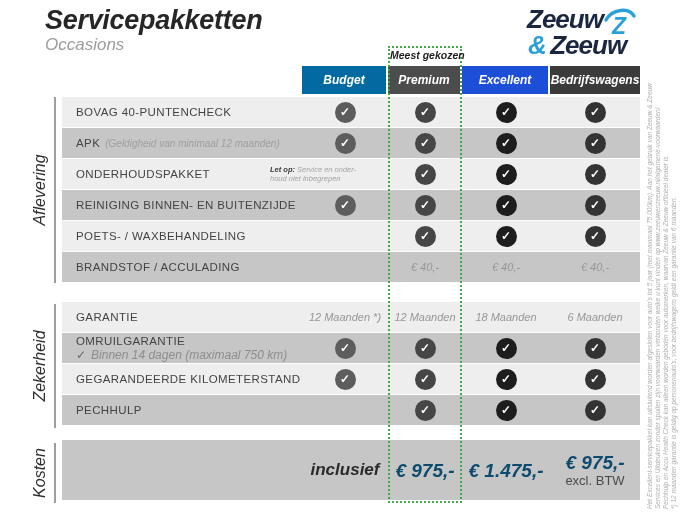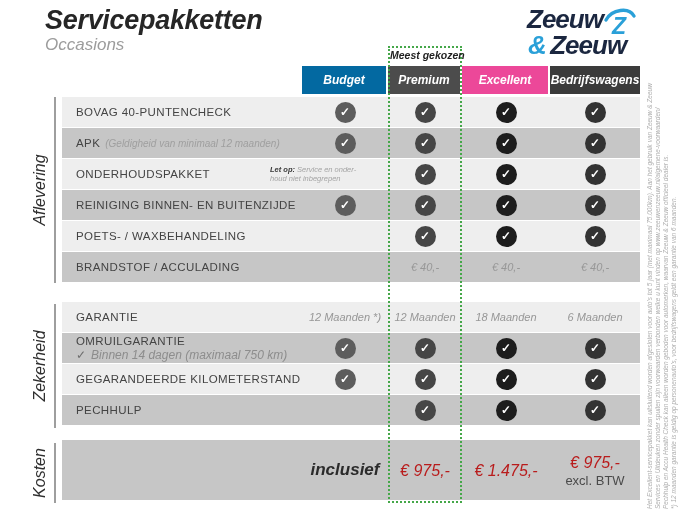--- a/index.html
+++ b/index.html
@@ -39,21 +39,21 @@
          border-radius:50%;color:#fff;font-size:12px;font-weight:bold;}
   .muted-val{font-size:11px;font-style:italic;color:#979797;white-space:nowrap;}
   .letop{position:absolute;right:-2px;top:50%;transform:translateY(-50%);
          width:120px;text-align:left;font-size:7.5px;line-height:9px;}
   .letop-bold{font-weight:bold;font-style:italic;color:#3a3a3a;}
   .letop-text{font-style:italic;color:#a4a4a4;}
 
   
   .totals-row{display:flex;align-items:center;height:60px;margin-top:15px;background:#c6c6c6;}
   .totals-spacer{width:240px;flex:none;}
-  .price{font-size:16px;font-weight:normal;font-style:italic;color:#b91c1c;white-space:nowrap;line-height:19px;}
+  .price{font-size:19px;font-weight:bold;font-style:italic;color:#0c4a6e;white-space:nowrap;line-height:19px;}
   .inclusief{font-size:17px;font-weight:bold;font-style:italic;color:#2b2b2b;}
   .price-stack{display:flex;flex-direction:column;align-items:center;}
   .price-note{font-size:13px;color:#4a4a4a;margin-top:1px;}
 
   
   .marker-line{position:absolute;width:2px;background:#9e9e9e;}
   .marker-label{position:absolute;height:24px;line-height:24px;text-align:center;
                 font-size:16px;font-style:italic;color:#2f2f2f;transform:rotate(-90deg);}
 
   
@@ -89,21 +89,21 @@
     <div class="logo-row2">
       <span class="logo-word" style="color:#2aa0d8;">&amp;</span>
       <span class="logo-word" style="color:#1b2740;">Zeeuw</span>
     </div>
   </div>
 
   <div class="table" id="table">
       <div class="header-row">
         <div class="hcell" style="width: 84px; background: #0369a1;">Budget</div>
         <div class="hcell" style="width: 72px; background: rgb(76, 76, 76);">Premium</div>
-        <div class="hcell" style="width: 86px; background: #ec4899;">Excellent</div>
+        <div class="hcell" style="width: 86px; background: #1d4ed8;">Excellent</div>
         <div class="hcell" style="width: 90px; background: rgb(59, 59, 59);">Bedrijfswagens</div>
       </div>
       <div class="section1">
         <div class="row light">
           <div class="row-label"><span>BOVAG 40-PUNTENCHECK</span></div>
           <div class="cell" style="width: 86px;">
             <div class="check" style="background: rgb(93, 93, 93);">✓</div>
           </div>
           <div class="cell" style="width: 74px;">
             <div class="check" style="background: rgb(70, 70, 70);">✓</div>

